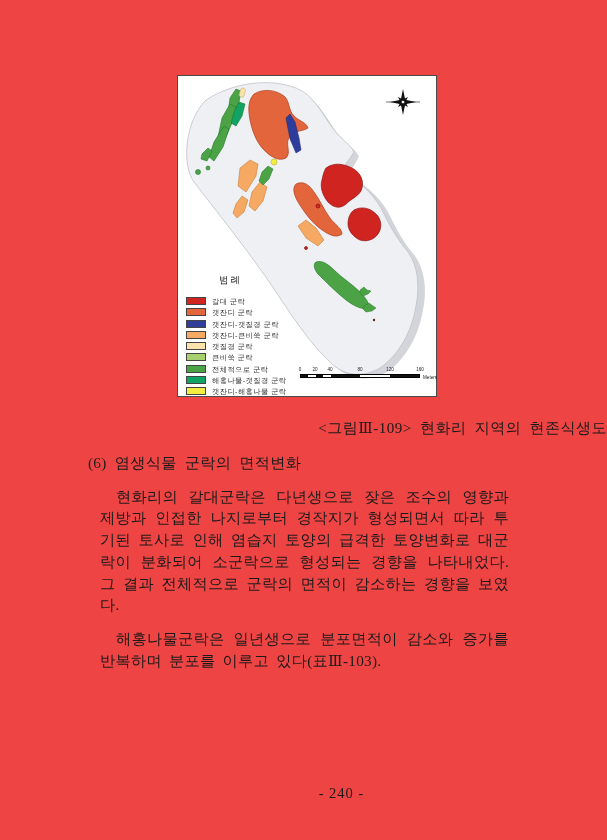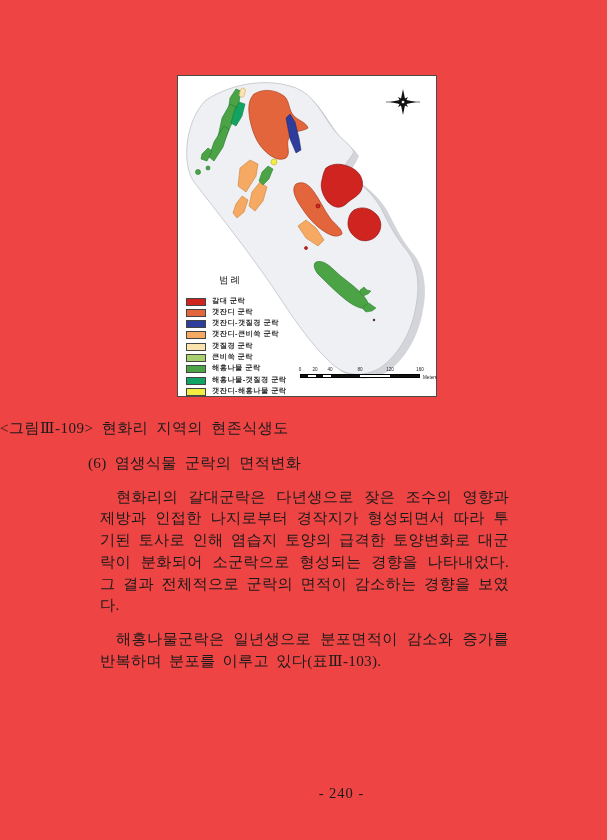--- a/index.html
+++ b/index.html
@@ -19,21 +19,21 @@
     background:#ffffff;
   }
   .map-svg{position:absolute;left:0;top:0;width:258px;height:320px;}
   
   .legend{position:absolute;left:8px;top:198px;width:150px;}
   .legend-title{
     font-family:"Liberation Sans","DejaVu Sans",sans-serif;
     font-size:9.5px;color:#222;margin-left:33px;letter-spacing:2px;
   }
   .legend-rows{position:absolute;left:0;top:23px;display:flex;flex-direction:column;gap:2.8px;}
-  .legend-row{display:flex;align-items:flex-end;height:8.5px;font-weight:bold;}
+  .legend-row{display:flex;align-items:flex-start;height:8.5px;}
   .legend-swatch{
     width:20px;height:8px;border:0.5px solid #444;box-sizing:border-box;flex:0 0 20px;
   }
   .legend-label{
     font-family:"Liberation Sans","DejaVu Sans",sans-serif;
     font-size:7.3px;color:#333;margin-left:6px;white-space:nowrap;letter-spacing:0.4px;
   }
   
   .scalebar{position:absolute;left:122px;top:291px;width:136px;
     font-family:"Liberation Sans","DejaVu Sans",sans-serif;}
@@ -44,21 +44,21 @@
   .sb-seg.b{background:#111;}
   .sb-seg.w{background:#fff;}
   .sb-unit{position:absolute;left:123px;top:8px;font-size:4.6px;color:#222;}
   
   .fig-year{
     position:absolute;left:0;top:398px;width:607px;
     text-align:center;font-weight:bold;font-size:15px;letter-spacing:0.5px;
   }
   .fig-caption{
     position:absolute;left:0;top:419px;width:607px;
-    text-align:left;font-size:15px;letter-spacing:0.5px;word-spacing:4px;
+    text-align:right;font-size:15px;letter-spacing:0.5px;word-spacing:4px;
   }
   
   .body-text{
     position:absolute;left:88px;top:452px;width:433px;
     font-size:15.2px;line-height:21.7px;
     text-align:justify;letter-spacing:0.3px;word-spacing:3px;
   }
   .section-heading{margin:0;word-spacing:4px;}
   .para{margin:12px;text-indent:1.05em;}
   
@@ -158,21 +158,21 @@
             <span class="legend-label">갯질경 군락</span>
           </div>
 
           <div class="legend-row">
             <span class="legend-swatch" style="background: rgb(169, 208, 110);"></span>
             <span class="legend-label">큰비쑥 군락</span>
           </div>
 
           <div class="legend-row">
             <span class="legend-swatch" style="background: rgb(75, 163, 70);"></span>
-            <span class="legend-label">해홍나물 군락</span>
+            <span class="legend-label">전체적으로 군락</span>
           </div>
 
           <div class="legend-row">
             <span class="legend-swatch" style="background: rgb(16, 163, 99);"></span>
             <span class="legend-label">해홍나물-갯질경 군락</span>
           </div>
 
           <div class="legend-row">
             <span class="legend-swatch" style="background: rgb(242, 237, 64);"></span>
             <span class="legend-label">갯잔디-해홍나물 군락</span>

